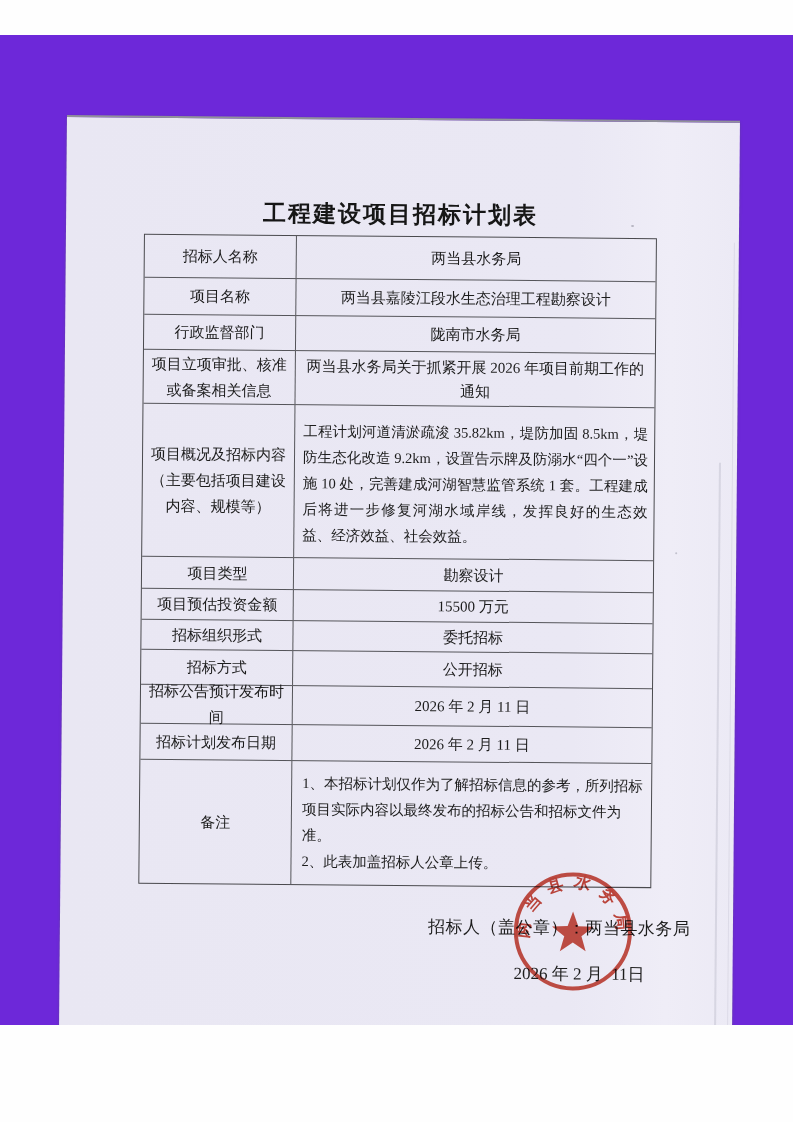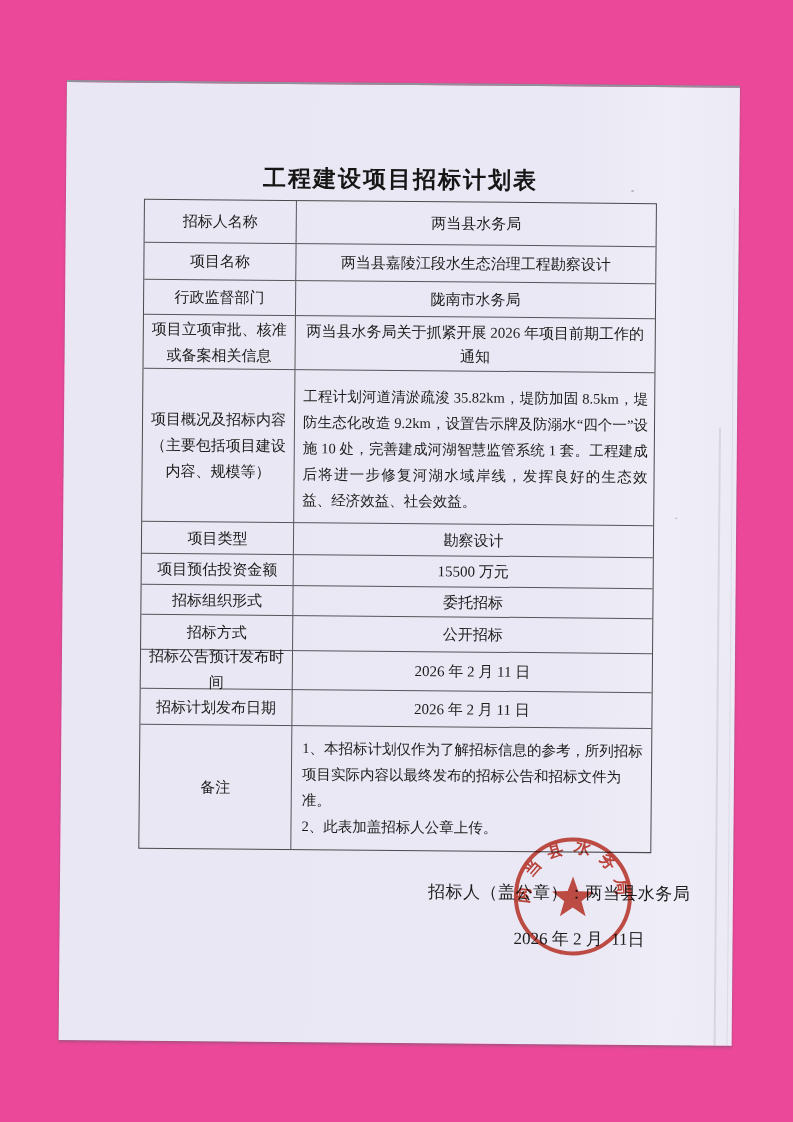--- a/index.html
+++ b/index.html
@@ -5,22 +5,22 @@
 <style>
   html,body { margin:0; padding:0; }
   body {
     width:793px; height:1122px;
     background:#fefefe;
     font-family:"Liberation Serif", serif;
     color:#1c1c1c;
     -webkit-font-smoothing:antialiased;
   }
   .screen {
-    position:relative; width:793px; height:1122px;
-    overflow:hidden; background:#ec4899;
+    position:relative; width:793px; height:990px;
+    overflow:hidden; background:#6d28d9;margin-top:35px;
   }
   
   .paper {
     position:absolute; left:67px; top:80px;
     width:673px; height:958px;
     background:linear-gradient(90deg,#e9e7f3 0%,#eae8f4 76%,#efedf7 90%,#eceaf5 100%);
     border-top:2px solid #90909a;
     box-shadow:0 2px 3px rgba(90,90,105,.45), 0 0 1px rgba(100,100,120,.3);
     transform:rotate(0.5deg);
     transform-origin:0 0;

